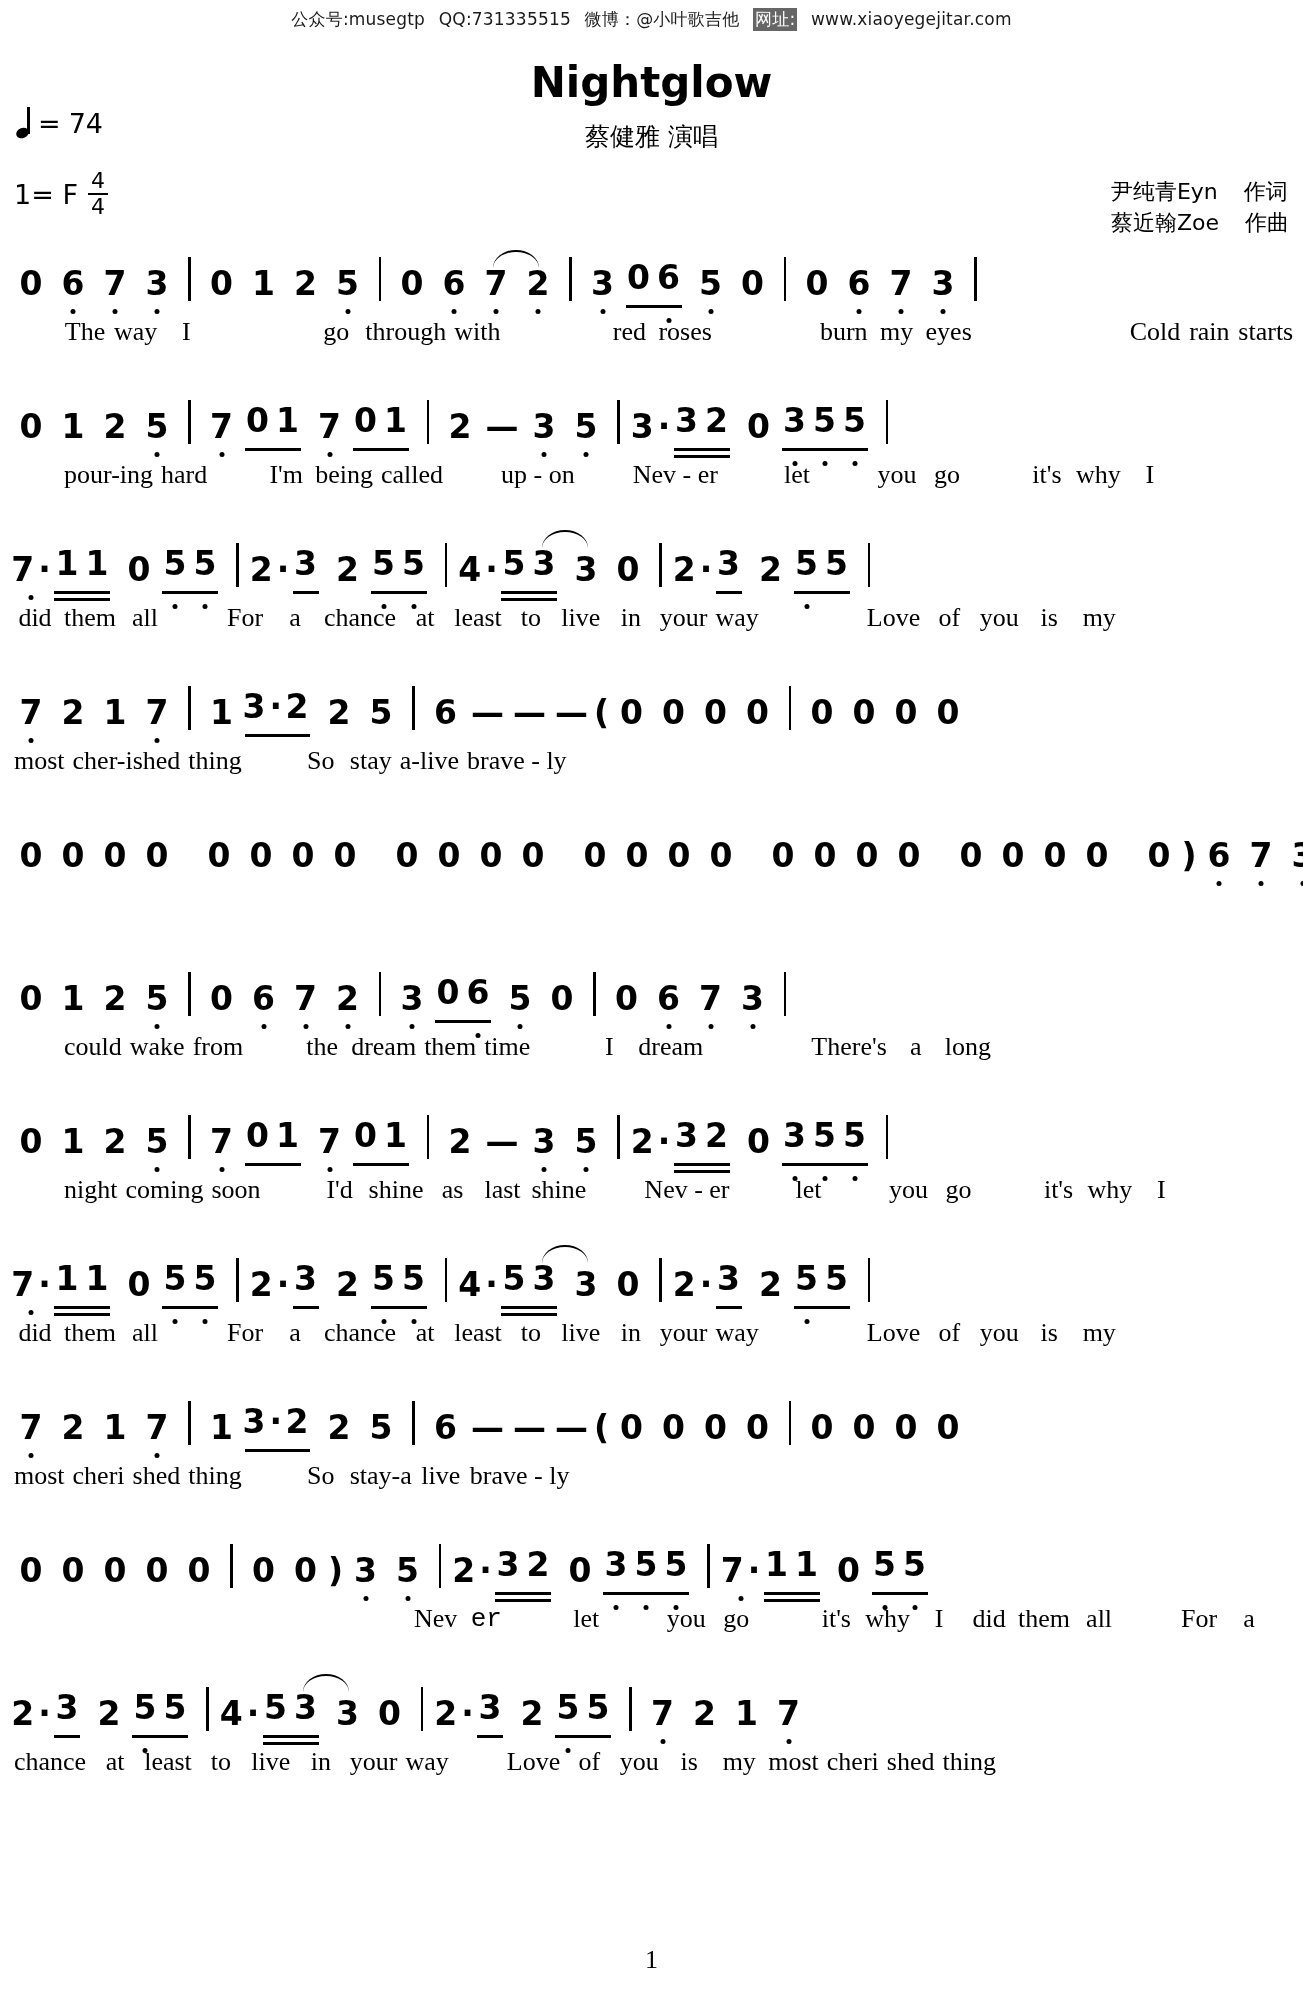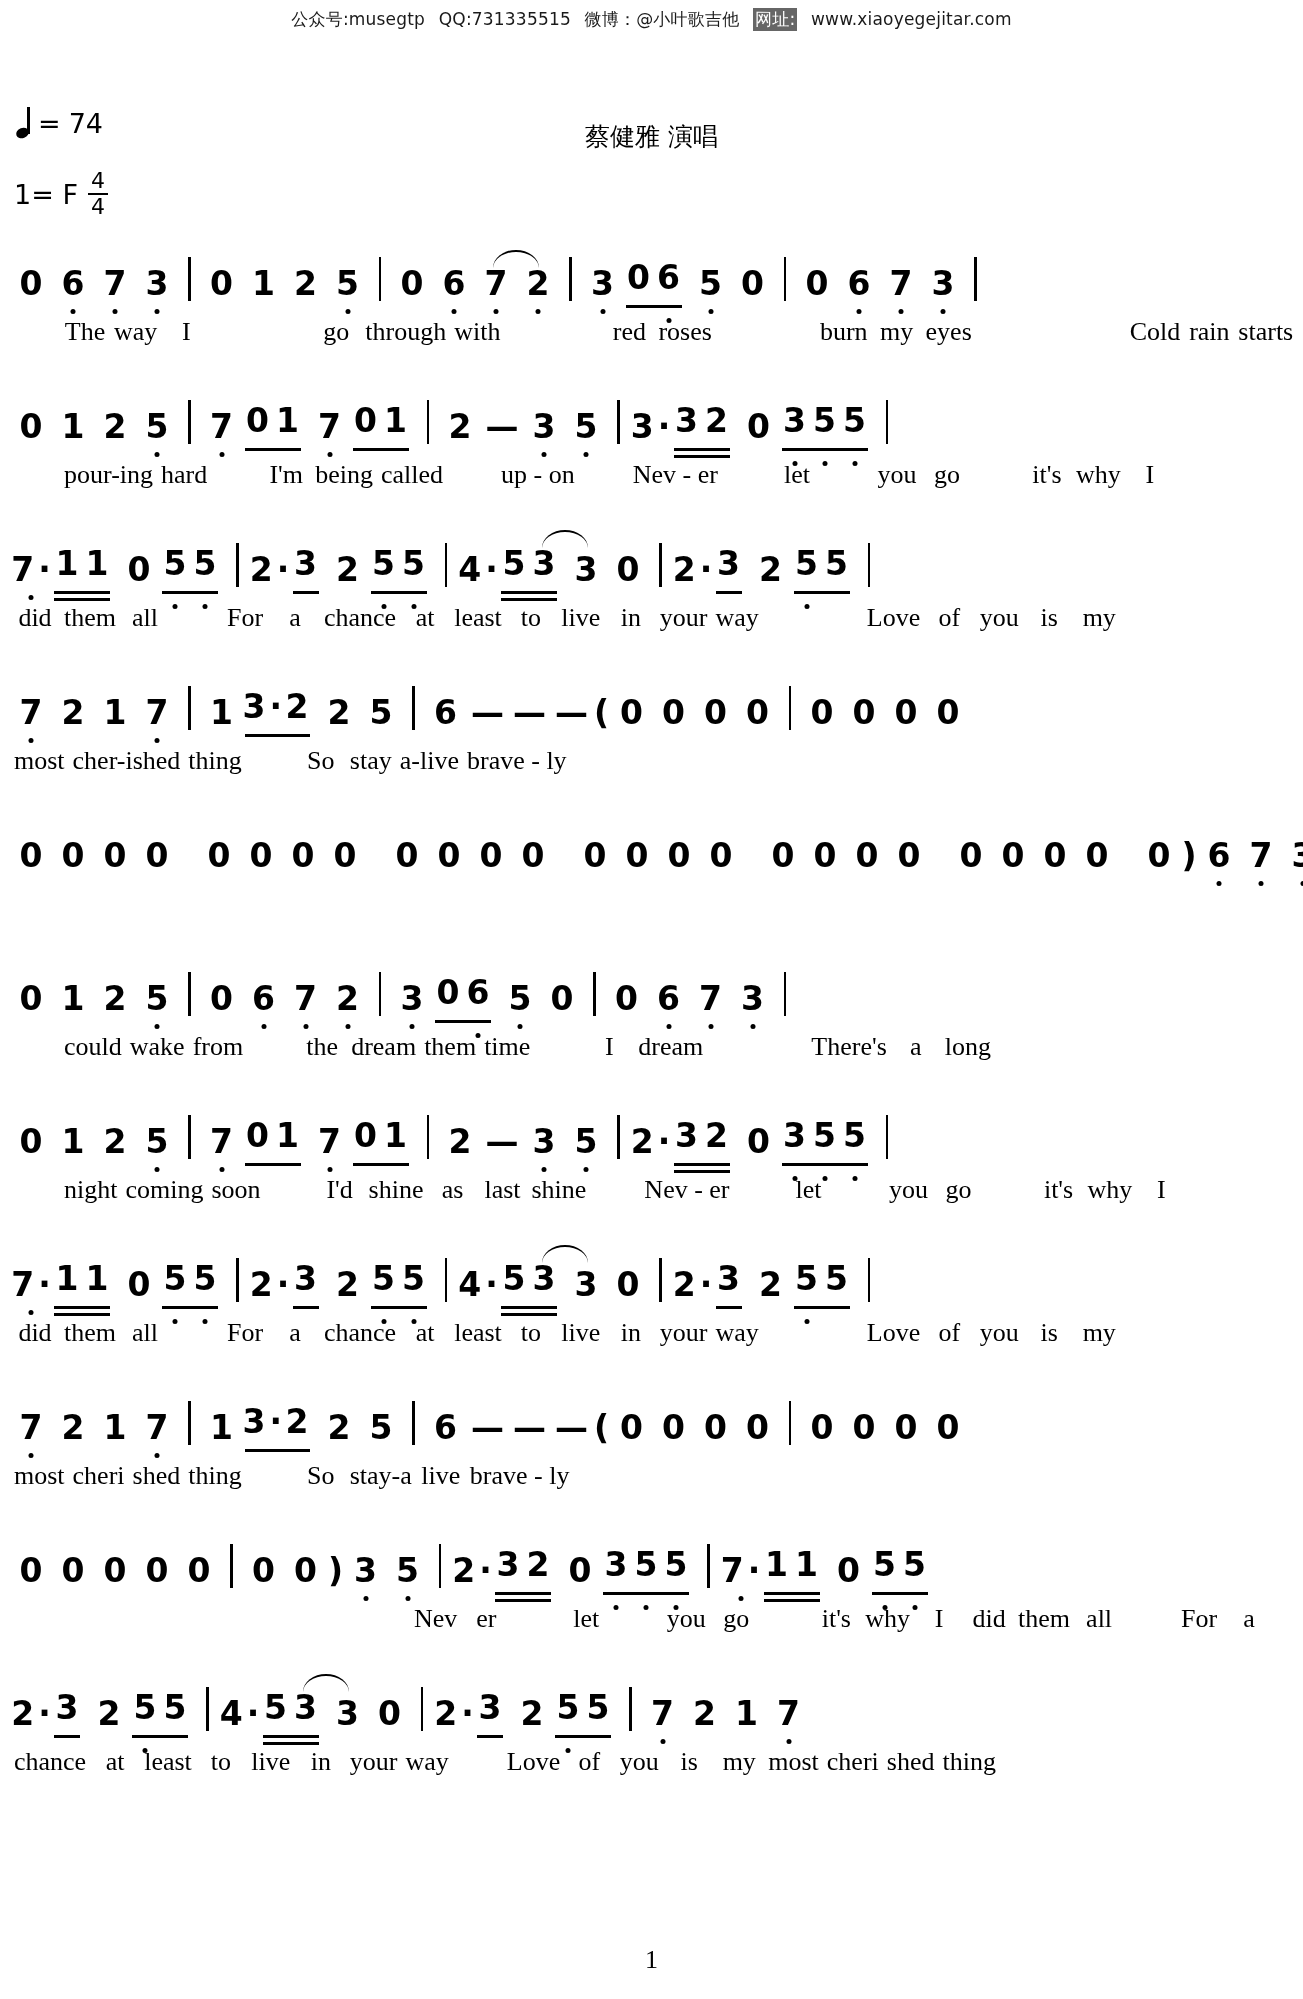--- a/index.html
+++ b/index.html
@@ -96,39 +96,48 @@
 <div class="page">
 
   <div class="watermark">
     <span>公众号:musegtp</span>
     <span>QQ:731335515</span>
     <span>微博：@小叶歌吉他</span>
     <span class="wm-box">网址:</span>
     <span>www.xiaoyegejitar.com</span>
   </div>
 
+  <div class="title">Nightglow</div>
   <div class="subtitle">蔡健雅 演唱</div>
 
   <div class="tempo">
     <span class="qnote">
       <span class="head"></span>
         <span class="stem"></span>
     </span>
     <span>=</span>
     <span>74</span>
   </div>
 
   <div class="keysig">
     <span>1= F</span>
     <span class="frac">
       <span class="num">4</span>
       <span class="den">4</span>
     </span>
   </div>
 
+  <div class="credits">
+    <div>
+      <span>尹纯青Eyn</span><span class="role">作词</span>
+    </div>
+    <div>
+      <span>蔡近翰Zoe</span><span class="role">作曲</span>
+    </div>
+  </div>
 
   <div id="systems">
       <div class="system" style="top: 243px;">
         <div class="notes">
           <span class="n" style="min-width: 42px;"><span>0</span></span>
           <span class="n" style="min-width: 42px;"><span>6</span><span class="dotlow"></span></span>
           <span class="n" style="min-width: 42px;"><span>7</span><span class="dotlow"></span></span>
           <span class="n" style="min-width: 42px;"><span>3</span><span class="dotlow"></span></span>
           <span class="barline" style="margin: 0px 10px 16px;"></span>
           <span class="n" style="min-width: 42px;"><span>0</span></span>
@@ -717,21 +726,21 @@
         <div class="lyrics">
           <span style="min-width: 42px; text-align: center; flex: 0 0 auto; padding: 0px 4px;"></span>
           <span style="min-width: 42px; text-align: center; flex: 0 0 auto; padding: 0px 4px;"></span>
           <span style="min-width: 42px; text-align: center; flex: 0 0 auto; padding: 0px 4px;"></span>
           <span style="min-width: 42px; text-align: center; flex: 0 0 auto; padding: 0px 4px;"></span>
           <span style="min-width: 42px; text-align: center; flex: 0 0 auto; padding: 0px 4px;"></span>
           <span style="min-width: 42px; text-align: center; flex: 0 0 auto; padding: 0px 4px;"></span>
           <span style="min-width: 42px; text-align: center; flex: 0 0 auto; padding: 0px 4px;"></span>
           <span style="min-width: 42px; text-align: center; flex: 0 0 auto; padding: 0px 4px;"></span>
           <span style="min-width: 42px; text-align: left; flex: 0 0 auto; padding: 0px 4px;">Nev</span>
-          <span style="min-width: 42px; text-align: center; flex: 0 0 auto; padding: 0px 4px;">er</span>
+          <span style="min-width: 42px; text-align: center; flex: 0 0 auto; padding: 0px 4px; font-family: Liberation Mono, monospace;">er</span>
           <span style="min-width: 42px; text-align: center; flex: 0 0 auto; padding: 0px 4px;"></span>
           <span style="min-width: 42px; text-align: center; flex: 0 0 auto; padding: 0px 4px;">let</span>
           <span style="min-width: 42px; text-align: center; flex: 0 0 auto; padding: 0px 4px;"></span>
           <span style="min-width: 42px; text-align: center; flex: 0 0 auto; padding: 0px 4px;">you</span>
           <span style="min-width: 42px; text-align: center; flex: 0 0 auto; padding: 0px 4px;">go</span>
           <span style="min-width: 42px; text-align: center; flex: 0 0 auto; padding: 0px 4px;"></span>
           <span style="min-width: 42px; text-align: center; flex: 0 0 auto; padding: 0px 4px;">it's</span>
           <span style="min-width: 42px; text-align: center; flex: 0 0 auto; padding: 0px 4px;">why</span>
           <span style="min-width: 42px; text-align: center; flex: 0 0 auto; padding: 0px 4px;">I</span>
           <span style="min-width: 42px; text-align: center; flex: 0 0 auto; padding: 0px 4px;">did</span>

